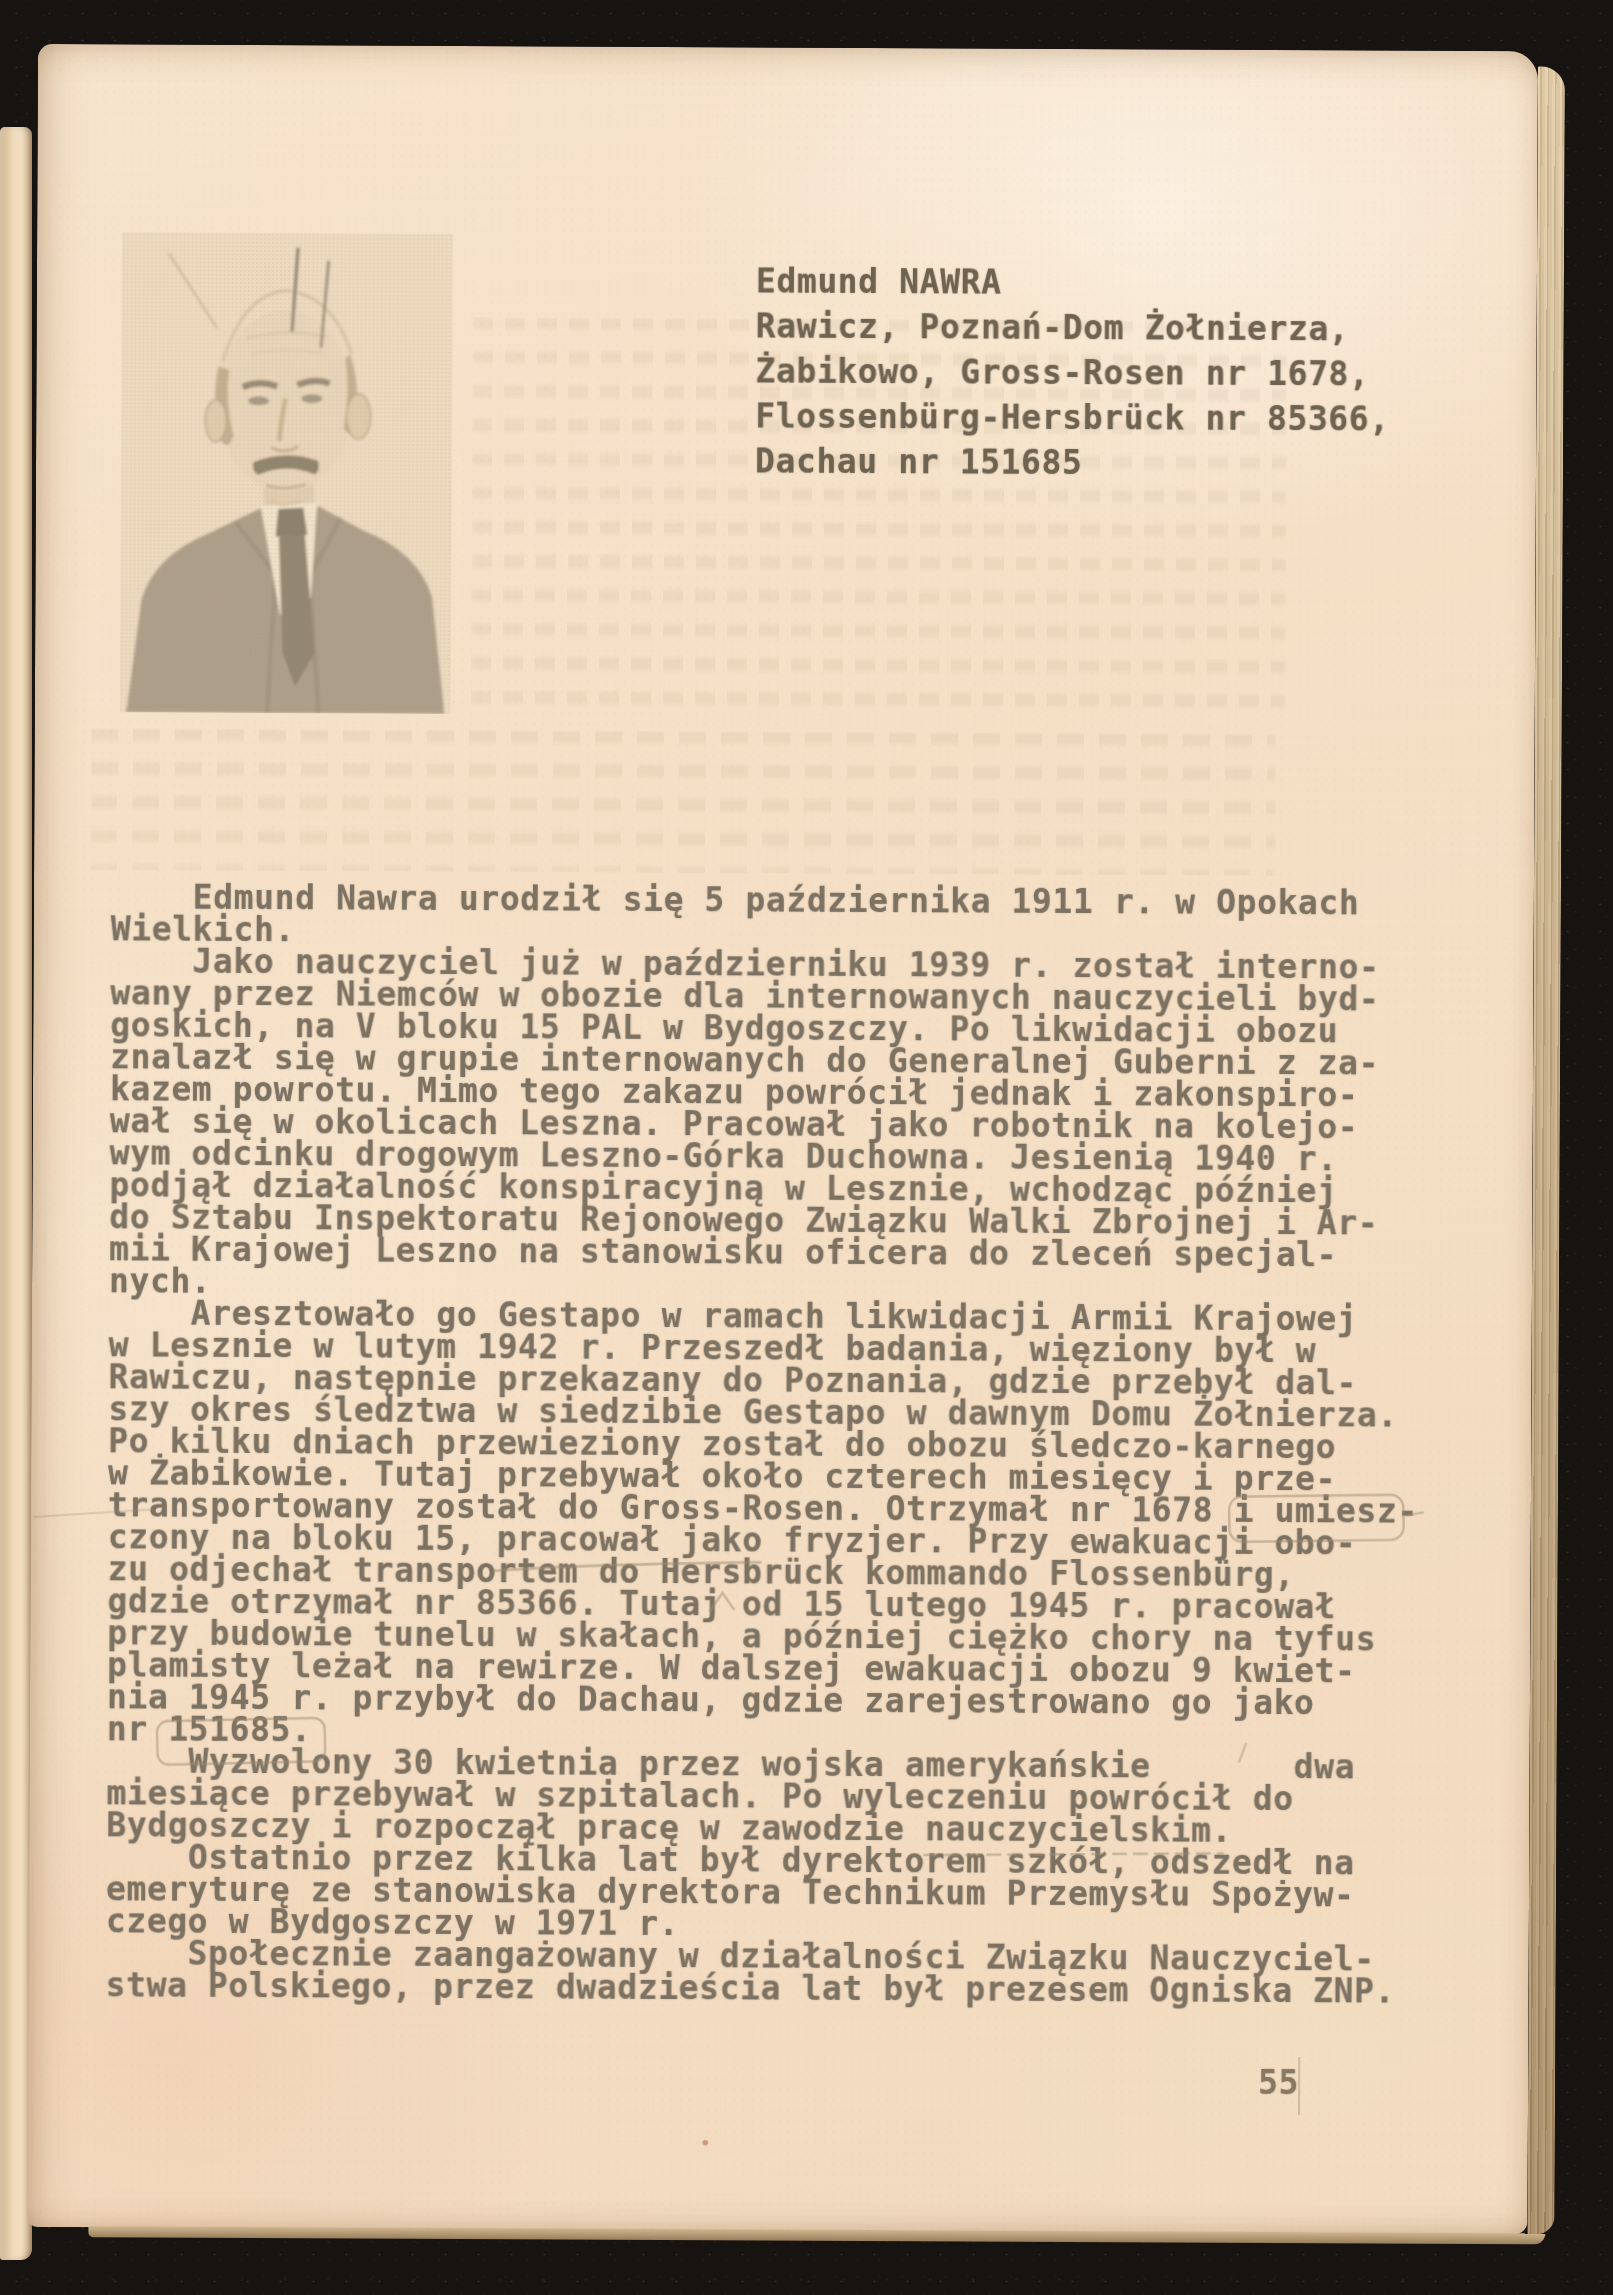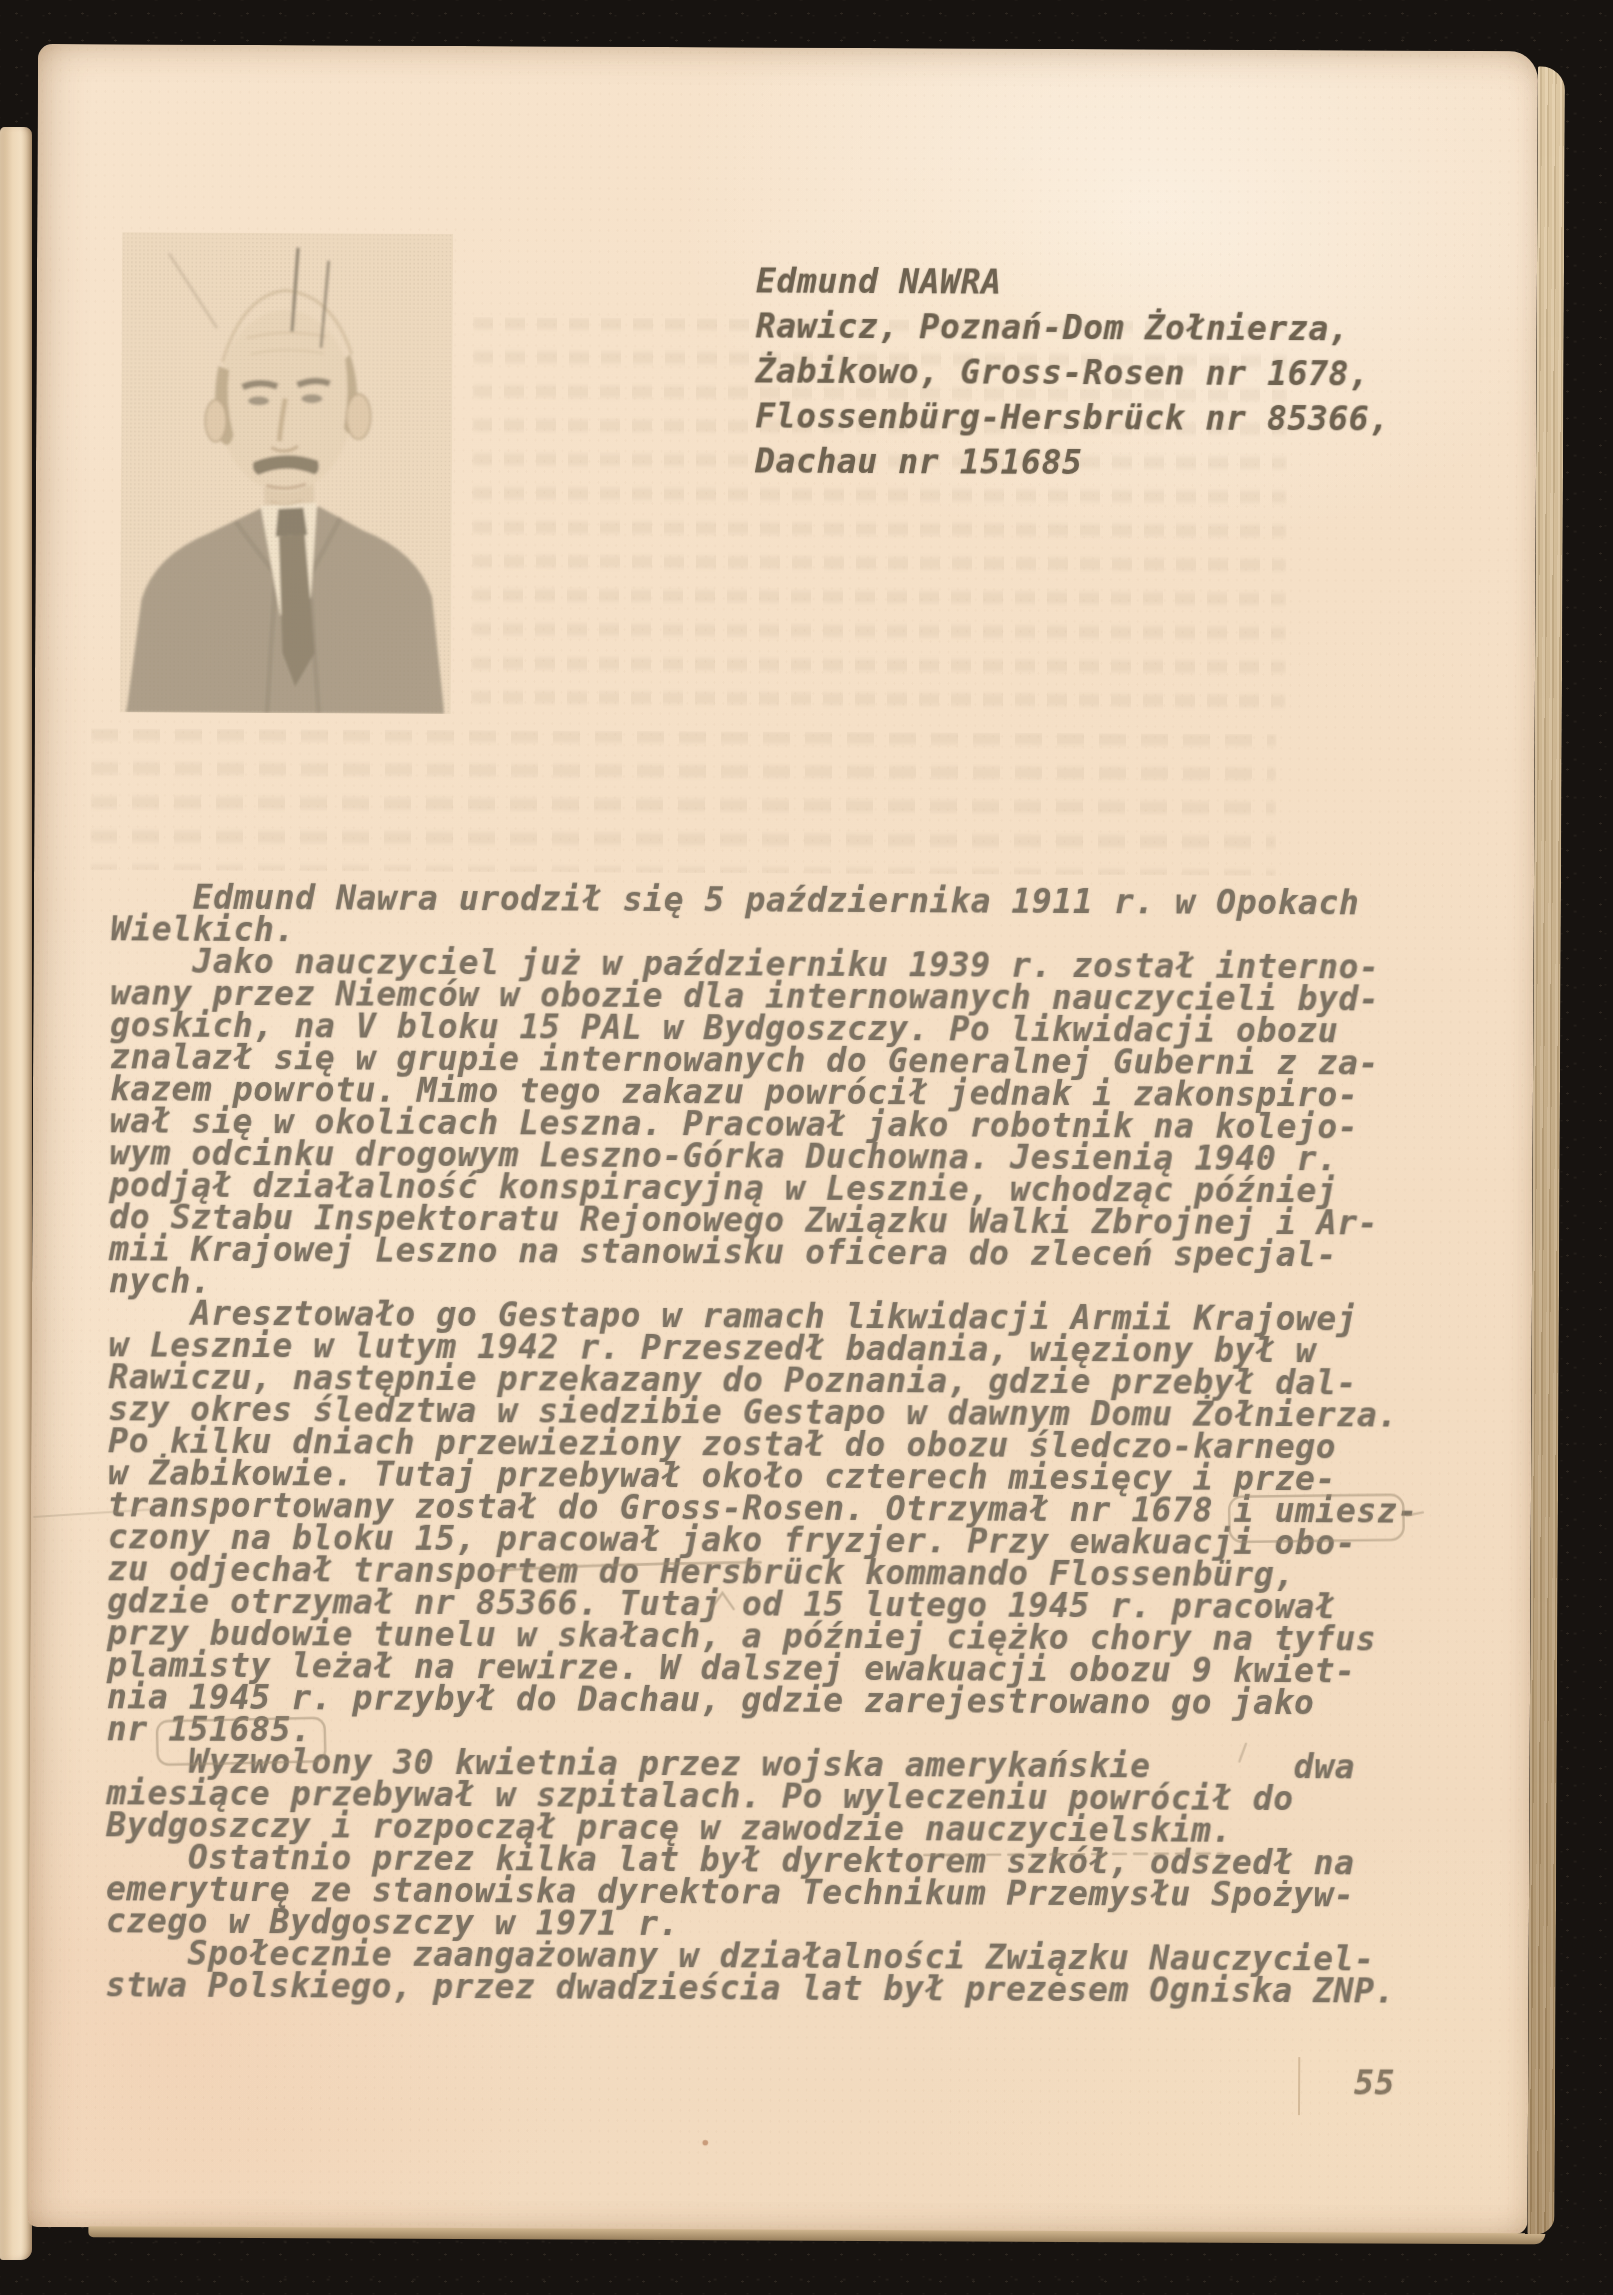--- a/index.html
+++ b/index.html
@@ -4,21 +4,21 @@
 <style>
   html,body{margin:0;padding:0;}
   body{width:1613px;height:2295px;overflow:hidden;font-family:"DejaVu Sans Mono",monospace;}
   #stage{position:relative;width:1613px;height:2295px;overflow:hidden;
     background-color:#171310;
     background-image:
       radial-gradient(rgba(74,64,52,.45) 1px, transparent 1.5px),
       radial-gradient(rgba(52,45,37,.55) 0.8px, transparent 1.2px),
       radial-gradient(rgba(38,33,27,.8) 1.1px, transparent 1.6px);
     background-size:33px 27px, 22px 17px, 43px 38px;
-    background-position:0 0, 10.5px 7.3px, 5.6px 18.6px;font-style:italic;}
+    background-position:0 0, 10.5px 7.3px, 5.6px 18.6px;}
   
   .prev-page{position:absolute;left:0;top:127px;width:32px;height:2133px;
     background:linear-gradient(90deg,#cdb28e,#eed8b8 40%,#f2dfc2 65%,#d9bd98);
     border-radius:4.8px 8px 11.3px 3.2px;
     box-shadow:inset -5.6px 0 7.3px -4px rgba(70,42,18,.55), inset 3.2px 0 6.5px -3.2px rgba(255,245,230,.5);}
   
   .page{position:absolute;left:38px;top:44px;width:1500px;height:2183px;
     transform:rotate(.28deg);transform-origin:16px 16px;
     border-radius:14.5px 29px 13px 9.7px;
     background-image:
@@ -47,21 +47,21 @@
   
   .photo{position:absolute;left:85px;top:188px;width:331px;height:480px;}
   
   .typed{position:absolute;white-space:pre;font-weight:700;
     font-family:"DejaVu Sans Mono",monospace;letter-spacing:0.6px;
     filter:blur(0.4px);}
   .header-block{left:719px;top:211px;font-size:33px;line-height:45px;color:#6e6250;
     text-shadow:0 0 1.6px rgba(110,98,80,.55);}
   .body-block{left:77px;top:837px;font-size:33px;line-height:32px;color:#7d7262;
     text-shadow:0 0 1.6px rgba(125,114,98,.5);}
-  .page-number{left:1326px;top:2015px;font-size:33px;line-height:35px;color:#877863;
+  .page-number{left:1230px;top:2015px;font-size:33px;line-height:35px;color:#877863;
     text-shadow:0 0 1.6px rgba(135,120,99,.5);}
   .pn-line{position:absolute;left:1270px;top:2007px;width:2.4px;height:58px;
     background:rgba(186,156,120,.55);filter:blur(0.5px);}
   
   .ghost{position:absolute;filter:blur(1.9px);opacity:.55;pointer-events:none;
     background-image:repeating-linear-gradient(180deg, rgba(146,126,98,.17) 0 12px, transparent 12px 34px);
     -webkit-mask-image:repeating-linear-gradient(90deg,#000 0 20px, transparent 20px 32px);
     mask-image:repeating-linear-gradient(90deg,#000 0 20px, transparent 20px 32px);}
   .ghost.g1{left:436px;top:271px;width:815px;height:403px;}
   .ghost.g2{left:56px;top:684px;width:1186px;height:142px;

